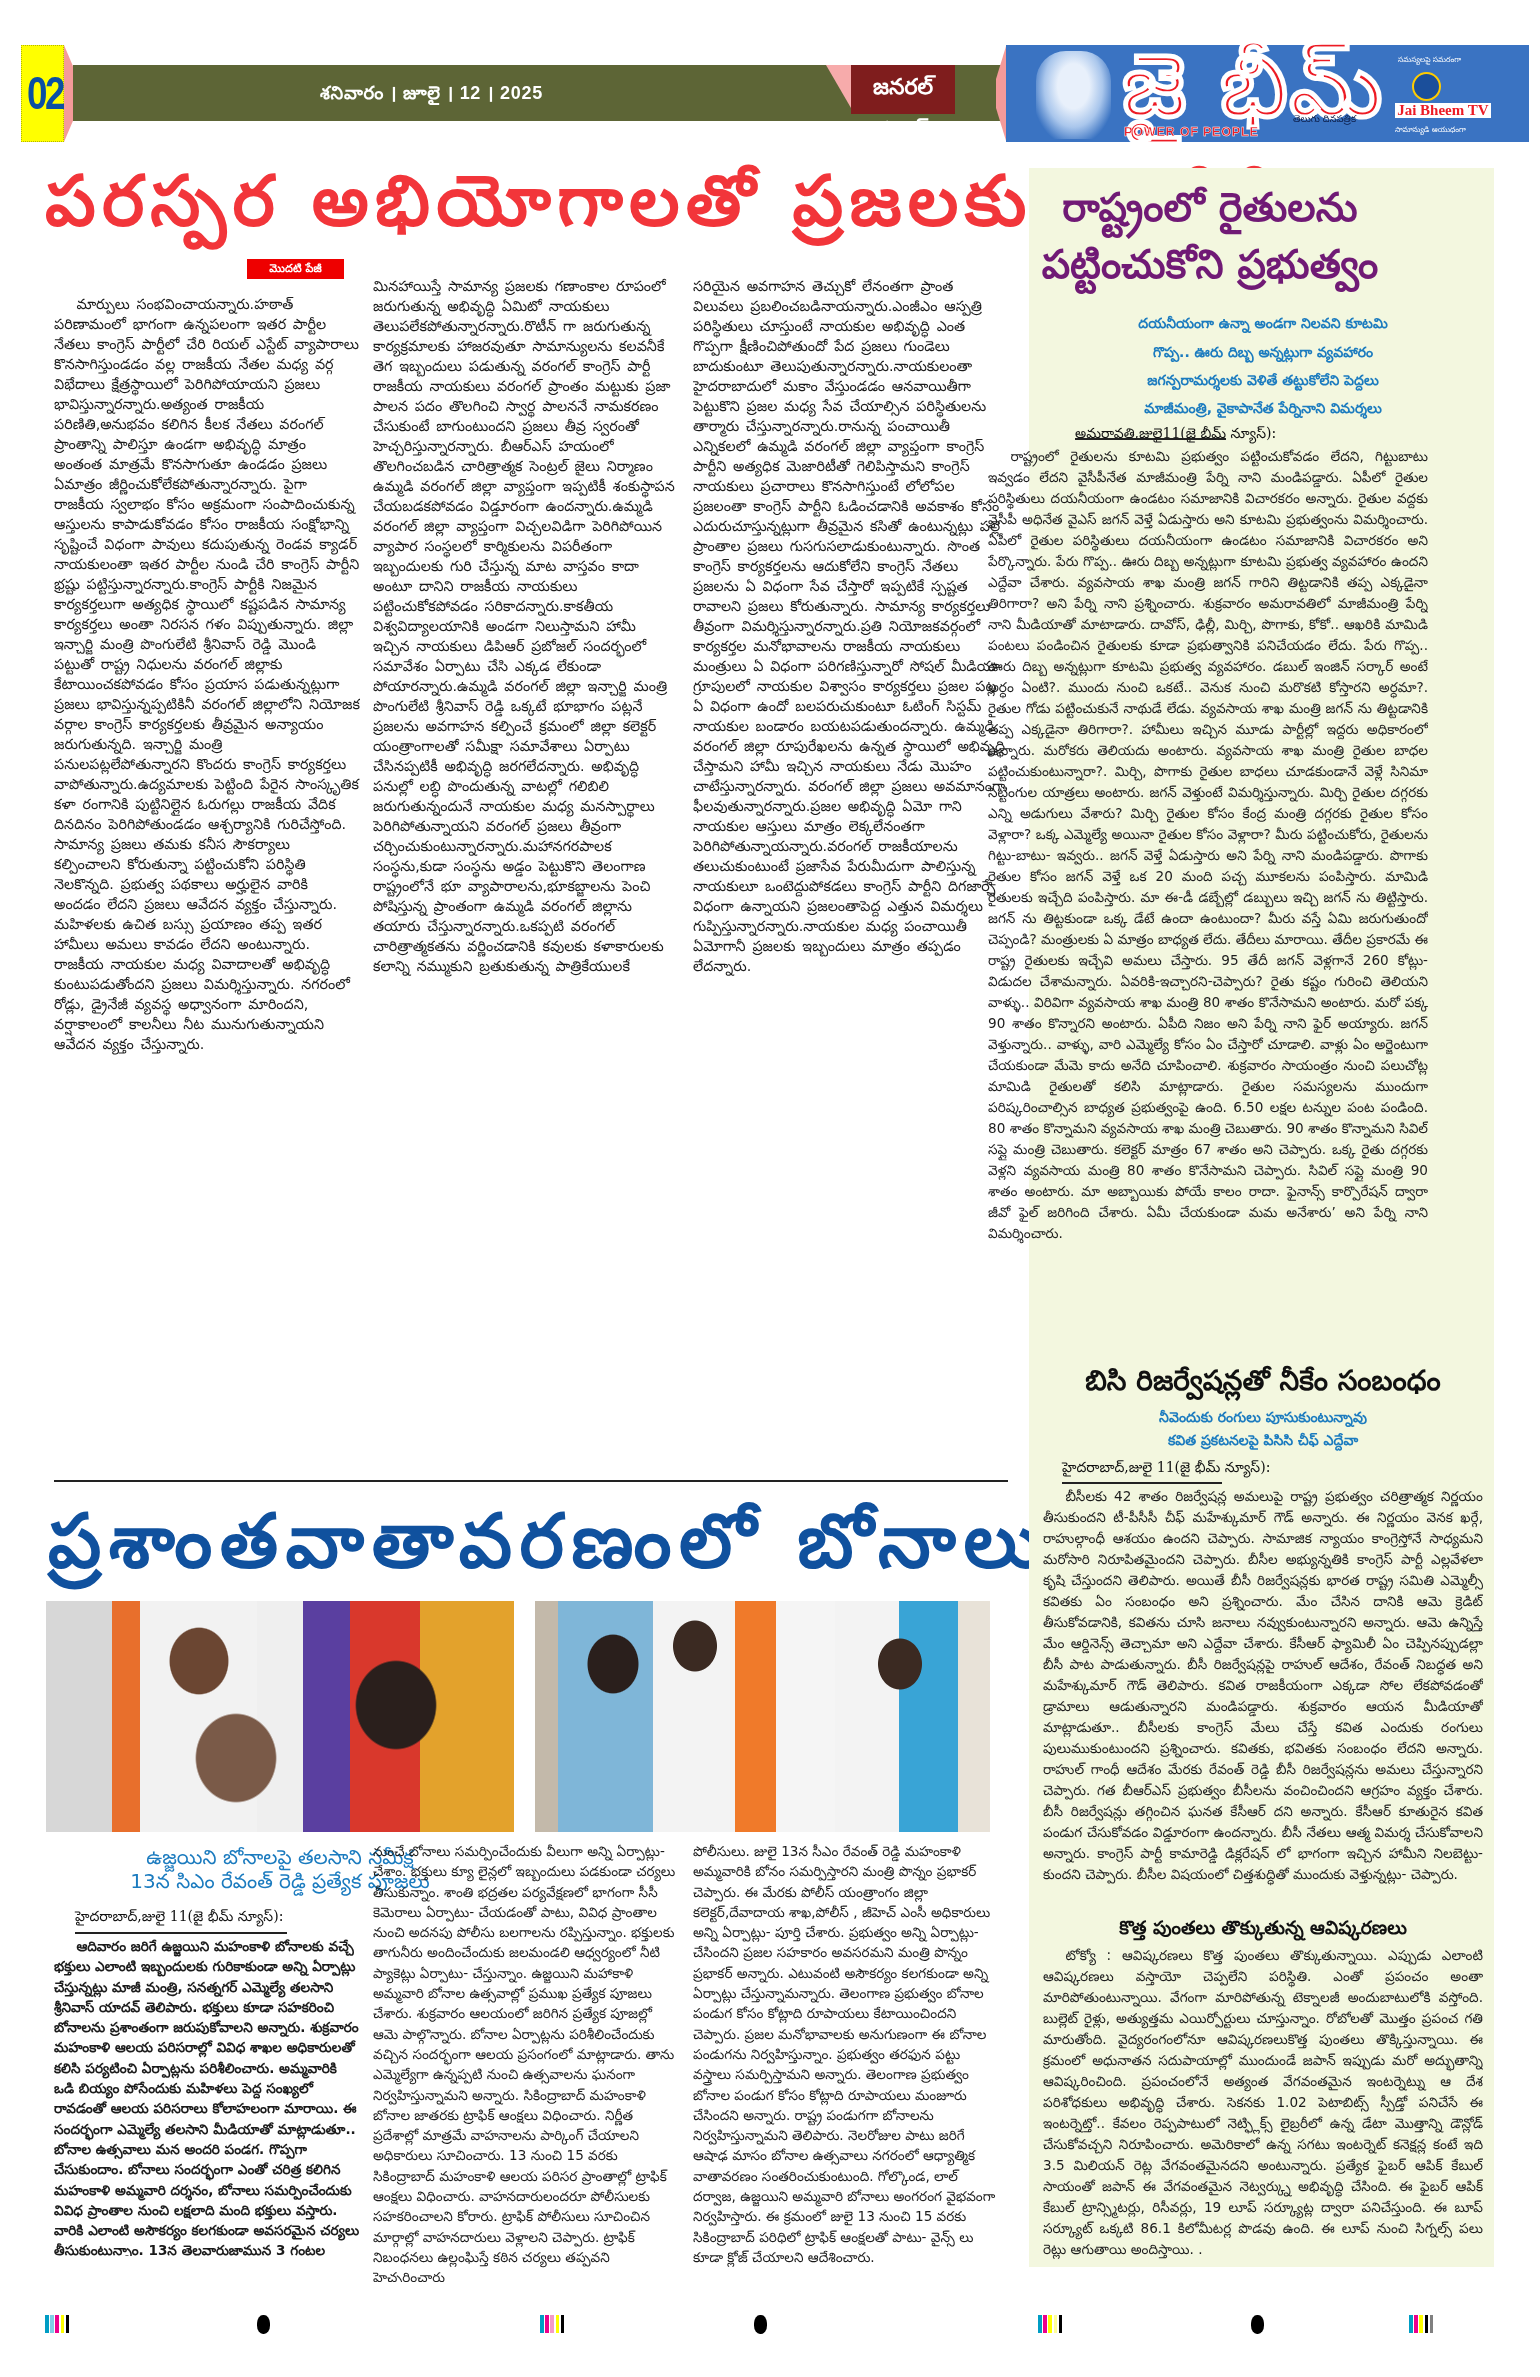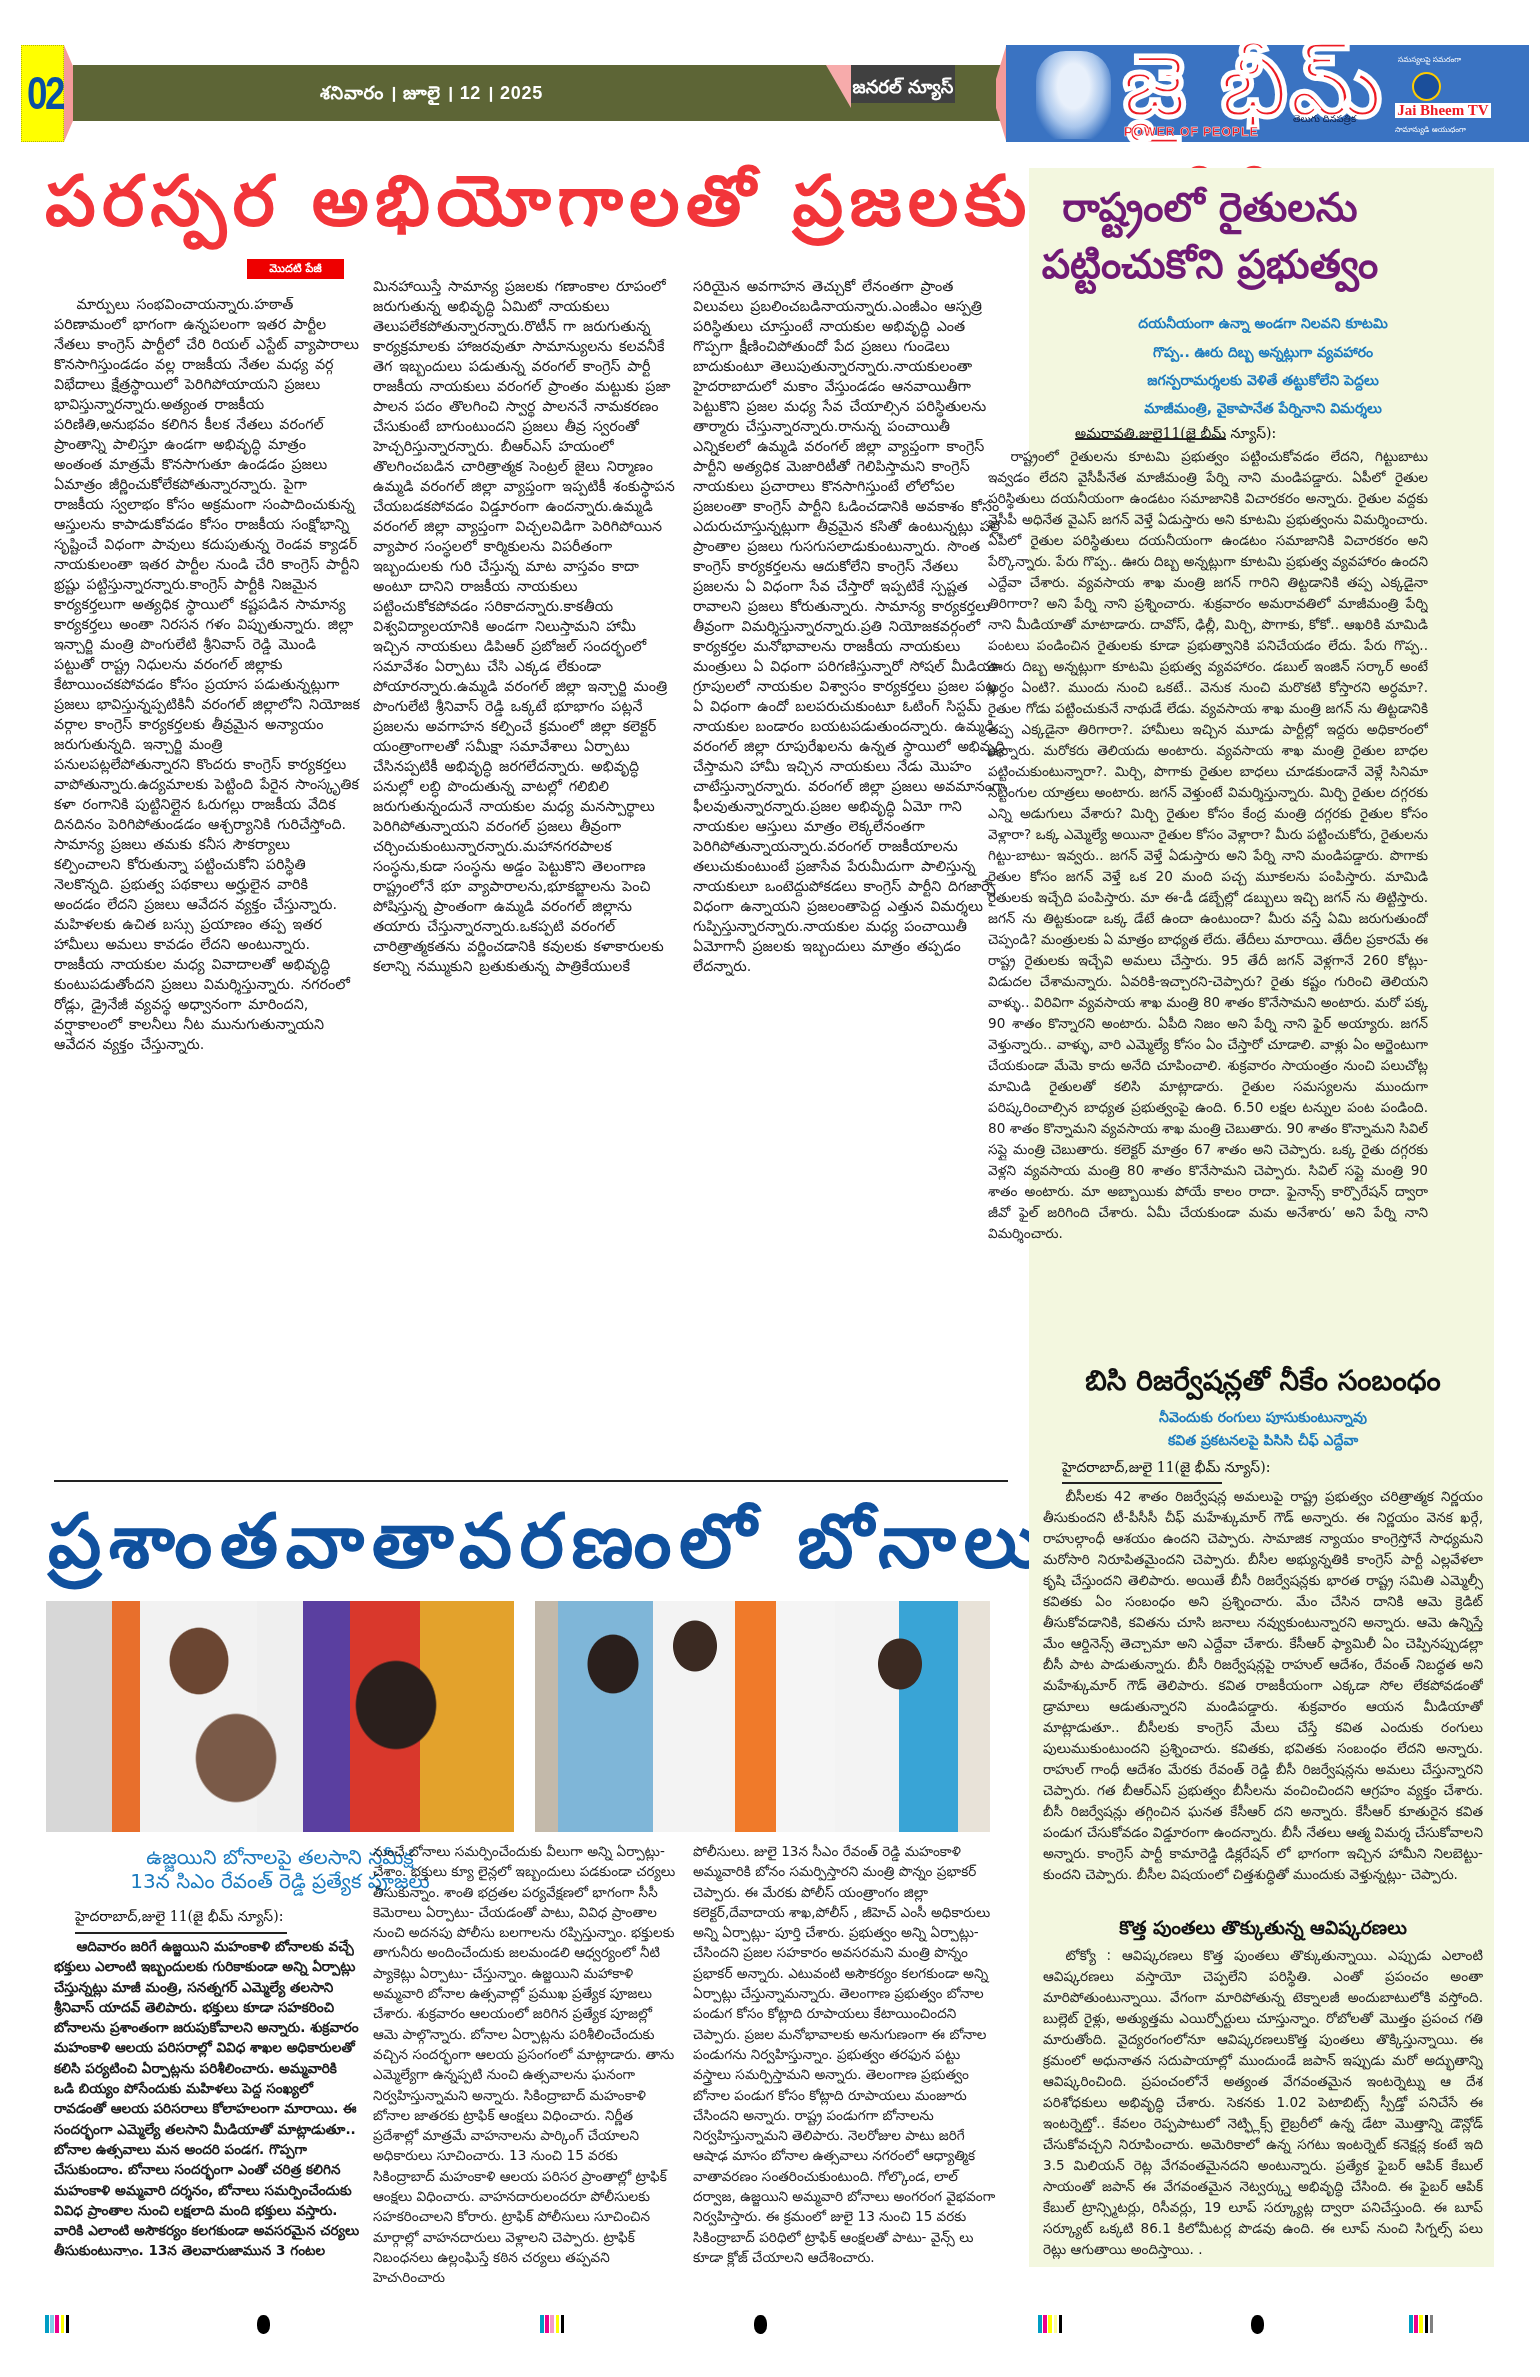--- a/index.html
+++ b/index.html
@@ -12,22 +12,22 @@
                   border:0.7px dotted #b5b500; box-sizing:border-box; }
   .page-num { left:27px; top:63px; width:39px; font-family:"Liberation Sans", sans-serif;
               font-weight:bold; font-size:46px; line-height:60px; color:#0b4fa3; letter-spacing:-3px; transform:scaleX(0.8); transform-origin:left; }
   .page-num-wedge2 { left:64px; top:45px; width:9px; height:97px; background:#f49a9a;
                      clip-path:polygon(0 0, 100% 22%, 100% 78%, 0 100%); }
   .date-bar { left:73px; top:65px; width:1146px; height:56px; background:#5d6536; }
   .date-text { left:320px; top:72px; color:#ffffff; font-family:"Liberation Sans", sans-serif;
                font-weight:bold; font-size:18px; line-height:42px; letter-spacing:0.7px; }
   .section-wedge { left:826px; top:65px; width:25px; height:43px; background:#f7abab;
                    clip-path:polygon(0 0, 100% 0, 100% 100%); }
-  .section-tag { left:851px; top:65px; width:104px; height:38px; background:#404040;
-                 color:#fff; font-weight:bold; font-size:18px; line-height:43px; text-align:center; }
+  .section-tag { left:851px; top:65px; width:104px; height:49px; background:#7f1d1d;
+                 color:#fff; font-weight:bold; font-size:22px; line-height:43px; text-align:center; }
   .logo-wedge { left:996px; top:45px; width:10.4px; height:97px; background:#f49a9a;
                 clip-path:polygon(100% 0, 0 35%, 0 65%, 100% 100%); }
   .logo-box { left:1006px; top:45px; width:523px; height:97px; background:#3a73c2; }
   .logo-portrait { left:1036px; top:51px; width:75px; height:88px;
                    background:radial-gradient(ellipse at 50% 40%, #e8f0fb 0 30%, #a9c6ec 55%, #3a73c2 80%); border-radius:30px 30px 3px 3px; }
   .logo-title { left:1122px; top:37px; color:#ed1b24; font-weight:bold; font-size:88px; line-height:97px;
                 -webkit-text-stroke:2.2px #ffffff; letter-spacing:1.5px; }
   .logo-sub { left:1293px; top:113px; color:#0d1f4a; font-size:9.7px; }
   .logo-tagline { left:1124px; top:125px; color:#ed1b24; font-family:"Liberation Sans", sans-serif;
                   font-weight:bold; font-size:12.7px; -webkit-text-stroke:0.4px #fff; letter-spacing:0.7px; }

